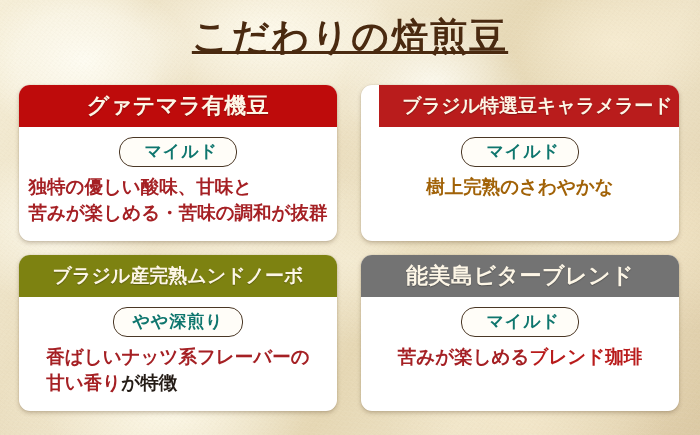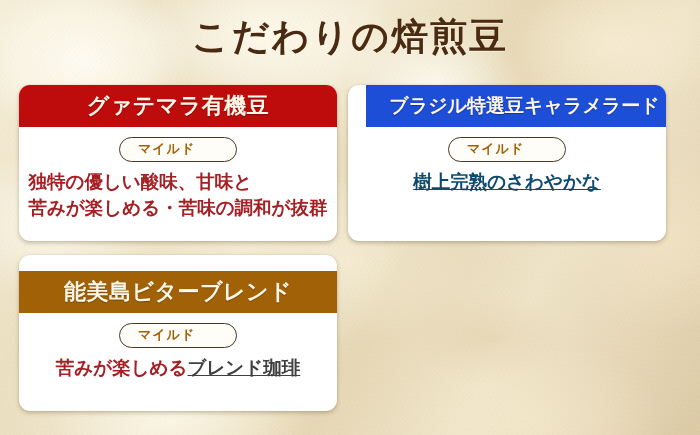--- a/index.html
+++ b/index.html
@@ -56,31 +56,32 @@
     position:absolute;
     top:12px; left:0; width:700px;
     text-align:center;
     font-size:37px;
     line-height:1.3;
     font-weight:bold;
     color:#4a2a10;
     letter-spacing:2px;
     text-shadow:0 1px 0 rgba(255,250,235,0.55);
     white-space:nowrap;
+    text-decoration:underline;
   }
 
   
   #grid {
     position:absolute;
     top:85px; left:19px;
     width:662px; height:335px;
     display:grid;
     grid-template-columns:318px 318px;
     grid-template-rows:156px 156px;
-    gap:14px 11px;
+    gap:14px 24px;
   }
 
   .card {
     position:relative;
     background:#ffffff;
     border-radius:11px;
     box-shadow:0 2px 4px rgba(90,65,35,0.30), 0 0 0 0.5px rgba(140,115,80,0.12);
     overflow:hidden;
     display:flex;
     flex-direction:column;
@@ -102,24 +103,24 @@
   }
   .card-header.small { font-size:19px; letter-spacing:0px; }
 
   .badge {
     margin-top:10px;
     min-width:118px;
     padding:2px 18px 3px;
     border:1.5px solid #4a3725;
     border-radius:14px;
     background:#fffdf8;
-    color:#a16207;
-    font-size:13px;
+    color:#0f766e;
+    font-size:17px;
     font-weight:bold;
-    text-align:left;
+    text-align:right;
     letter-spacing:1px;
     white-space:nowrap;
   }
 
   .desc {
     margin-top:7px;
     text-align:left;
     font-size:18.5px;
     line-height:1.42;
     font-weight:bold;
@@ -146,30 +147,38 @@
     <div class="card">
       <div class="card-header" style="background-color: rgb(190, 11, 11);">グァテマラ有機豆</div>
       <div class="badge">マイルド</div>
       <div class="desc" style="color: rgb(165, 32, 36);">
         <div><span>独特の優しい酸味、甘味と</span><span class="dk" style="color: rgb(36, 28, 22);"></span></div>
         <div><span>苦みが楽しめる・苦味の調和が抜群</span><span class="dk" style="color: rgb(36, 28, 22);"></span></div>
       </div>
     </div>
 
     <div class="card">
-      <div class="card-header small" style="background-color: #1d4ed8; margin-left: 35px;">ブラジル特選豆キャラメラード</div>
+      <div class="card-header small" style="background-color: #b91c1c; margin-left: 35px;">ブラジル特選豆キャラメラード</div>
       <div class="badge">マイルド</div>
       <div class="desc" style="color: rgb(165, 32, 36);">
-        <div><span></span><span class="dk" style="color: #0c4a6e; text-decoration: underline;">樹上完熟のさわやかな</span></div>
+        <div><span></span><span class="dk" style="color: #a16207;">樹上完熟のさわやかな</span></div>
       </div>
     </div>
 
+    <div class="card">
+      <div class="card-header small" style="background-color: rgb(125, 130, 17);">ブラジル産完熟ムンドノーボ</div>
+      <div class="badge">やや深煎り</div>
+      <div class="desc" style="color: rgb(165, 32, 36);">
+        <div><span>香ばしいナッツ系フレーバーの</span><span class="dk" style="color: rgb(36, 28, 22);"></span></div>
+        <div><span>甘い香り</span><span class="dk" style="color: rgb(36, 28, 22);">が特徴</span></div>
+      </div>
+    </div>
 
     <div class="card">
-      <div class="card-header" style="background-color: #a16207; margin-top: 16px;">能美島ビターブレンド</div>
+      <div class="card-header" style="background-color: #737373;">能美島ビターブレンド</div>
       <div class="badge">マイルド</div>
       <div class="desc" style="color: rgb(165, 32, 36);">
-        <div><span>苦みが楽しめる</span><span class="dk" style="color: #404040; text-decoration: underline;">ブレンド珈琲</span></div>
+        <div><span>苦みが楽しめる</span><span class="dk" style="color: #b91c1c;">ブレンド珈琲</span></div>
       </div>
     </div>
 
   </div>
 </div>
 
 </body></html>

